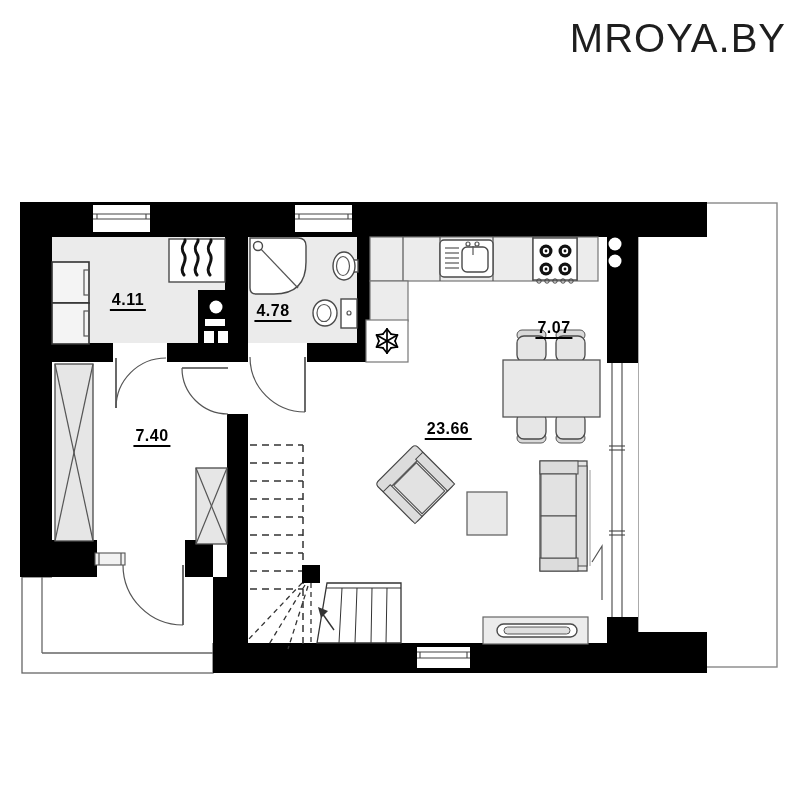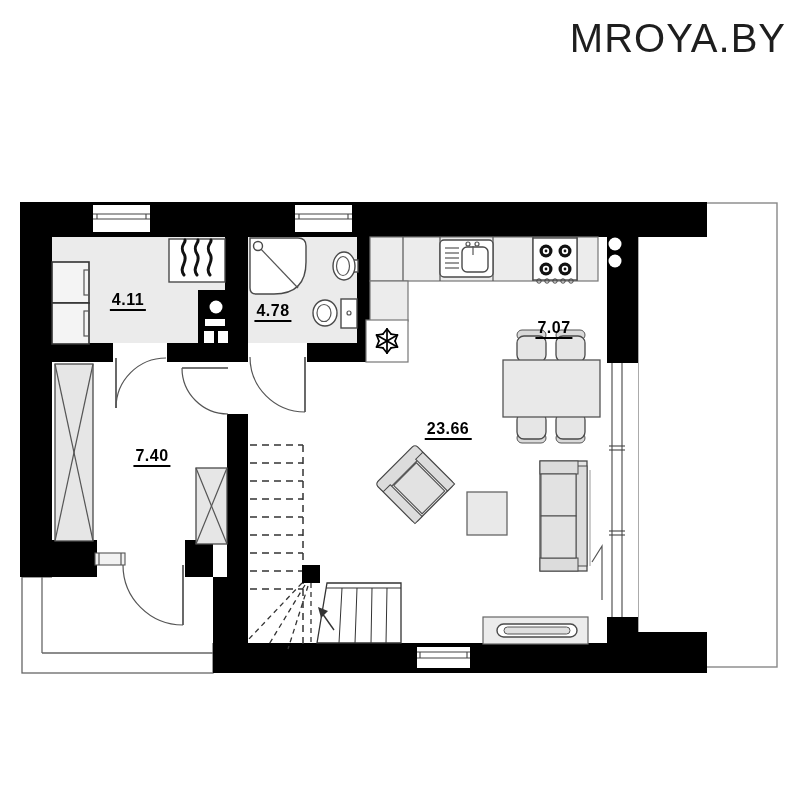--- a/index.html
+++ b/index.html
@@ -322,19 +322,19 @@
   <g>
     <rect x="483" y="617" width="105" height="27" fill="#ececec" stroke="#666" stroke-width="1.2"></rect>
     <rect x="497" y="624" width="80" height="13" rx="6.5" class="furnw"></rect>
     <rect x="504" y="627" width="66" height="7" rx="3.5" fill="#e0e0e0" stroke="#555" stroke-width="1"></rect>
   </g>
 
 </svg>
 
 <div class="room-label" style="left:128px;top:292px;">4.11</div>
 <div class="room-label" style="left:273px;top:303px;">4.78</div>
-<div class="room-label" style="left:152px;top:448px;text-align:right;">7.40</div>
+<div class="room-label" style="left:152px;top:428px;text-align:right;">7.40</div>
 <div class="room-label" style="left:521px;top:320px;margin-left:33px;">7.07</div>
 <div class="room-label" style="left:448px;top:421px;text-align:center;">23.66</div>
 
 <div class="watermark">MROYA.BY</div>
 
 </div>
 
 </body></html>

